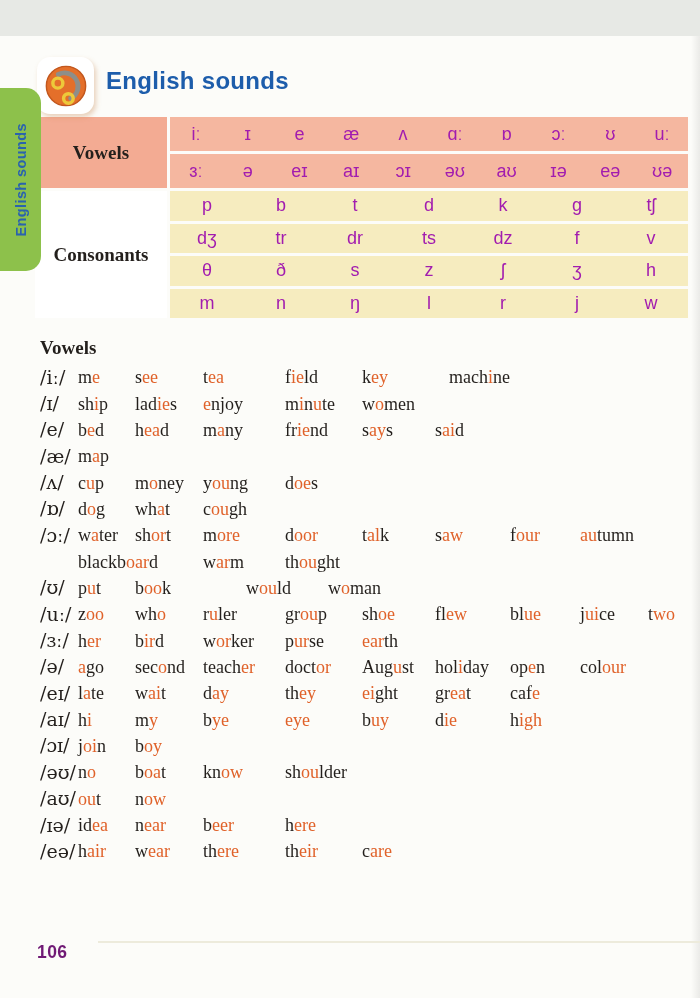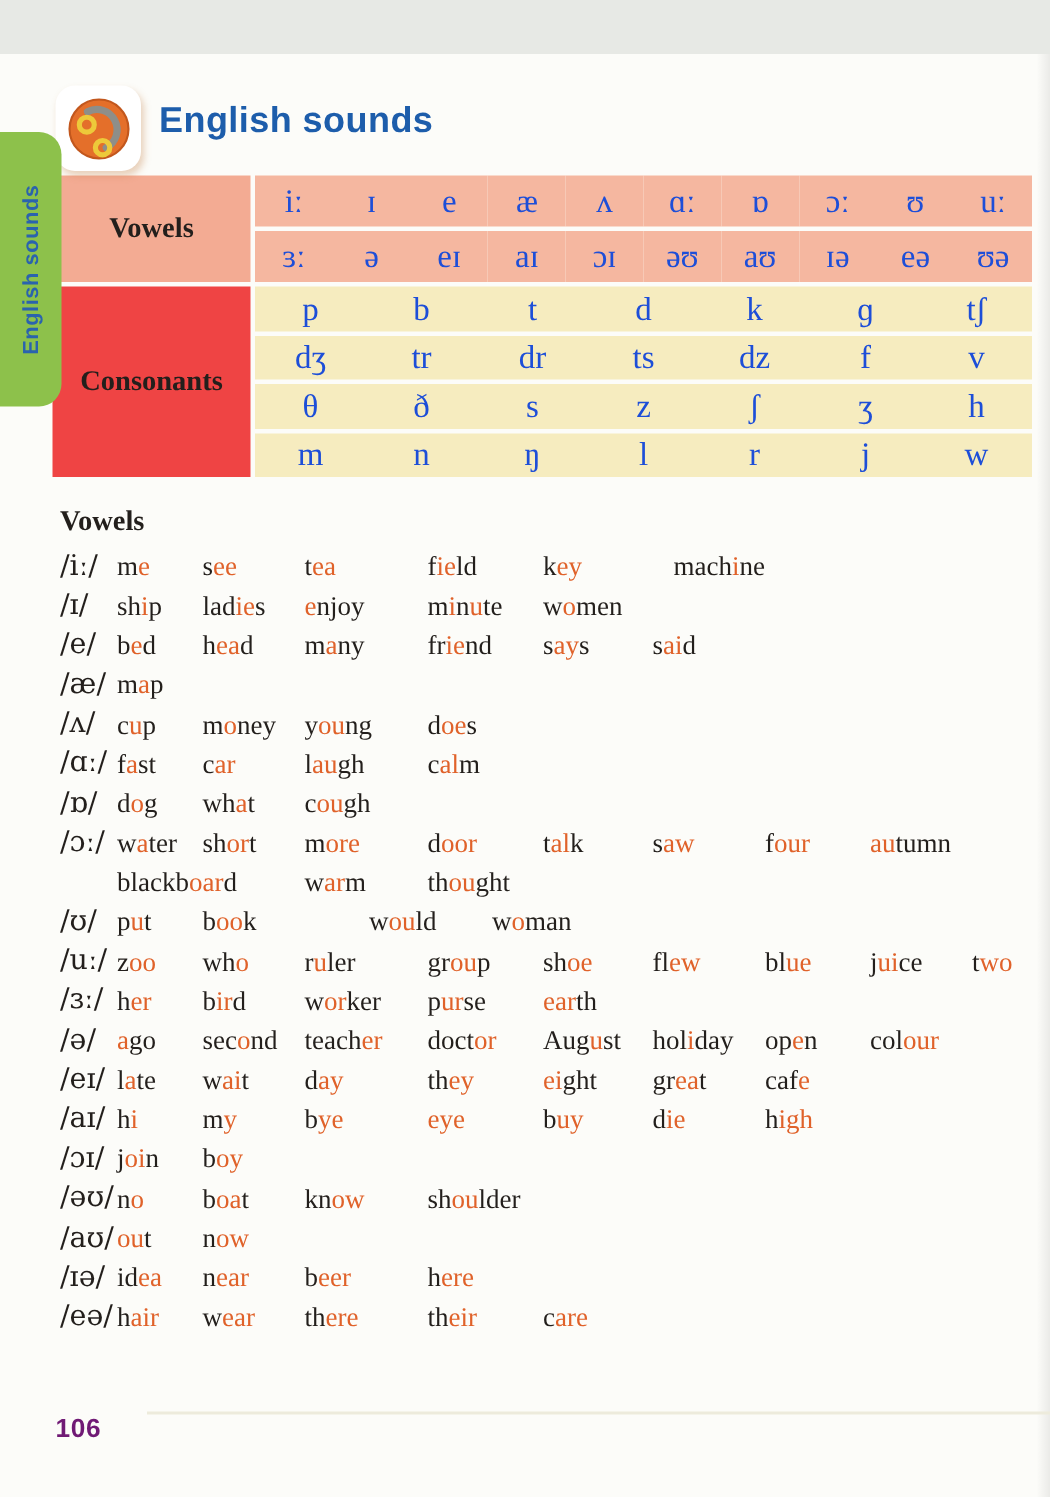--- a/index.html
+++ b/index.html
@@ -20,27 +20,27 @@
   .icon-tile{position:absolute;left:37px;top:57px;width:57px;height:57px;background:#ffffff;
     border-radius:13px;box-shadow:2px 3px 5px rgba(195,125,70,0.35);
     display:flex;align-items:center;justify-content:center;z-index:2;}
   .title{position:absolute;left:106px;top:67px;font-size:24px;font-weight:bold;color:#1d5dab;letter-spacing:0.3px;}
   
   .ptable{position:absolute;left:35px;top:117px;width:653px;display:flex;flex-direction:column;gap:3px;z-index:1;}
   .sect{display:flex;gap:3px;}
   .sect-label{flex:0 0 132px;display:flex;align-items:center;justify-content:center;
     font-family:"Liberation Serif","DejaVu Serif",serif;font-weight:bold;font-size:19px;color:#231f1c;}
   .sect.v .sect-label{background:#f3ab93;}
-  .sect.c .sect-label{background:#ef4444;}
+  .sect.c .sect-label{background:#ffffff;}
   .sect-grid{flex:1;display:flex;flex-direction:column;gap:3px;}
   .grid-row{display:flex;}
   .sect.v .grid-row{height:34px;}
   .sect.c .grid-row{height:29.5px;}
   .pcell{flex:1;display:flex;align-items:center;justify-content:center;
-    font-family:Liberation Serif, serif;font-size:22px;color:#1d4ed8;}
+    font-family:Liberation Sans, sans-serif;font-size:18px;color:#a21caf;}
   .sect.v .pcell{background:#f5b7a0;}
   .sect.c .pcell{background:#f6ecbf;}
   
   .words{position:absolute;left:40px;top:337px;width:650px;color:#231f1c;
     font-family:"Liberation Serif","DejaVu Serif",serif;}
   .words h2{margin:0 0 5px 0;font-size:19px;font-weight:bold;font-family:inherit;color:#231f1c;}
   .wrow{display:flex;align-items:center;height:26.35px;font-size:18px;line-height:1;}
   .ipa{flex:0 0 38px;font-family:"DejaVu Serif",serif;font-size:19px;}
   .wcell{flex:0 0 auto;white-space:nowrap;overflow:visible;}
   .hl{color:#e0622a;}
@@ -175,27 +175,20 @@
         <span class="wcell" style="width: 57px;">m<span class="hl">a</span>p</span>
       </div>
       <div class="wrow">
         <span class="ipa">/ʌ/</span>
         <span class="wcell" style="width: 57px;">c<span class="hl">u</span>p</span>
         <span class="wcell" style="width: 68px;">m<span class="hl">o</span>ney</span>
         <span class="wcell" style="width: 82px;">y<span class="hl">ou</span>ng</span>
         <span class="wcell" style="width: 77px;">d<span class="hl">oe</span>s</span>
       </div>
       <div class="wrow">
-        <span class="ipa">/ɑː/</span>
-        <span class="wcell" style="width: 57px;">f<span class="hl">a</span>st</span>
-        <span class="wcell" style="width: 68px;">c<span class="hl">ar</span></span>
-        <span class="wcell" style="width: 82px;">l<span class="hl">au</span>gh</span>
-        <span class="wcell" style="width: 77px;">c<span class="hl">al</span>m</span>
-      </div>
-      <div class="wrow">
         <span class="ipa">/ɒ/</span>
         <span class="wcell" style="width: 57px;">d<span class="hl">o</span>g</span>
         <span class="wcell" style="width: 68px;">wh<span class="hl">a</span>t</span>
         <span class="wcell" style="width: 82px;">c<span class="hl">ou</span>gh</span>
       </div>
       <div class="wrow">
         <span class="ipa">/ɔː/</span>
         <span class="wcell" style="width: 57px;">w<span class="hl">a</span>ter</span>
         <span class="wcell" style="width: 68px;">sh<span class="hl">or</span>t</span>
         <span class="wcell" style="width: 82px;">m<span class="hl">ore</span></span>

